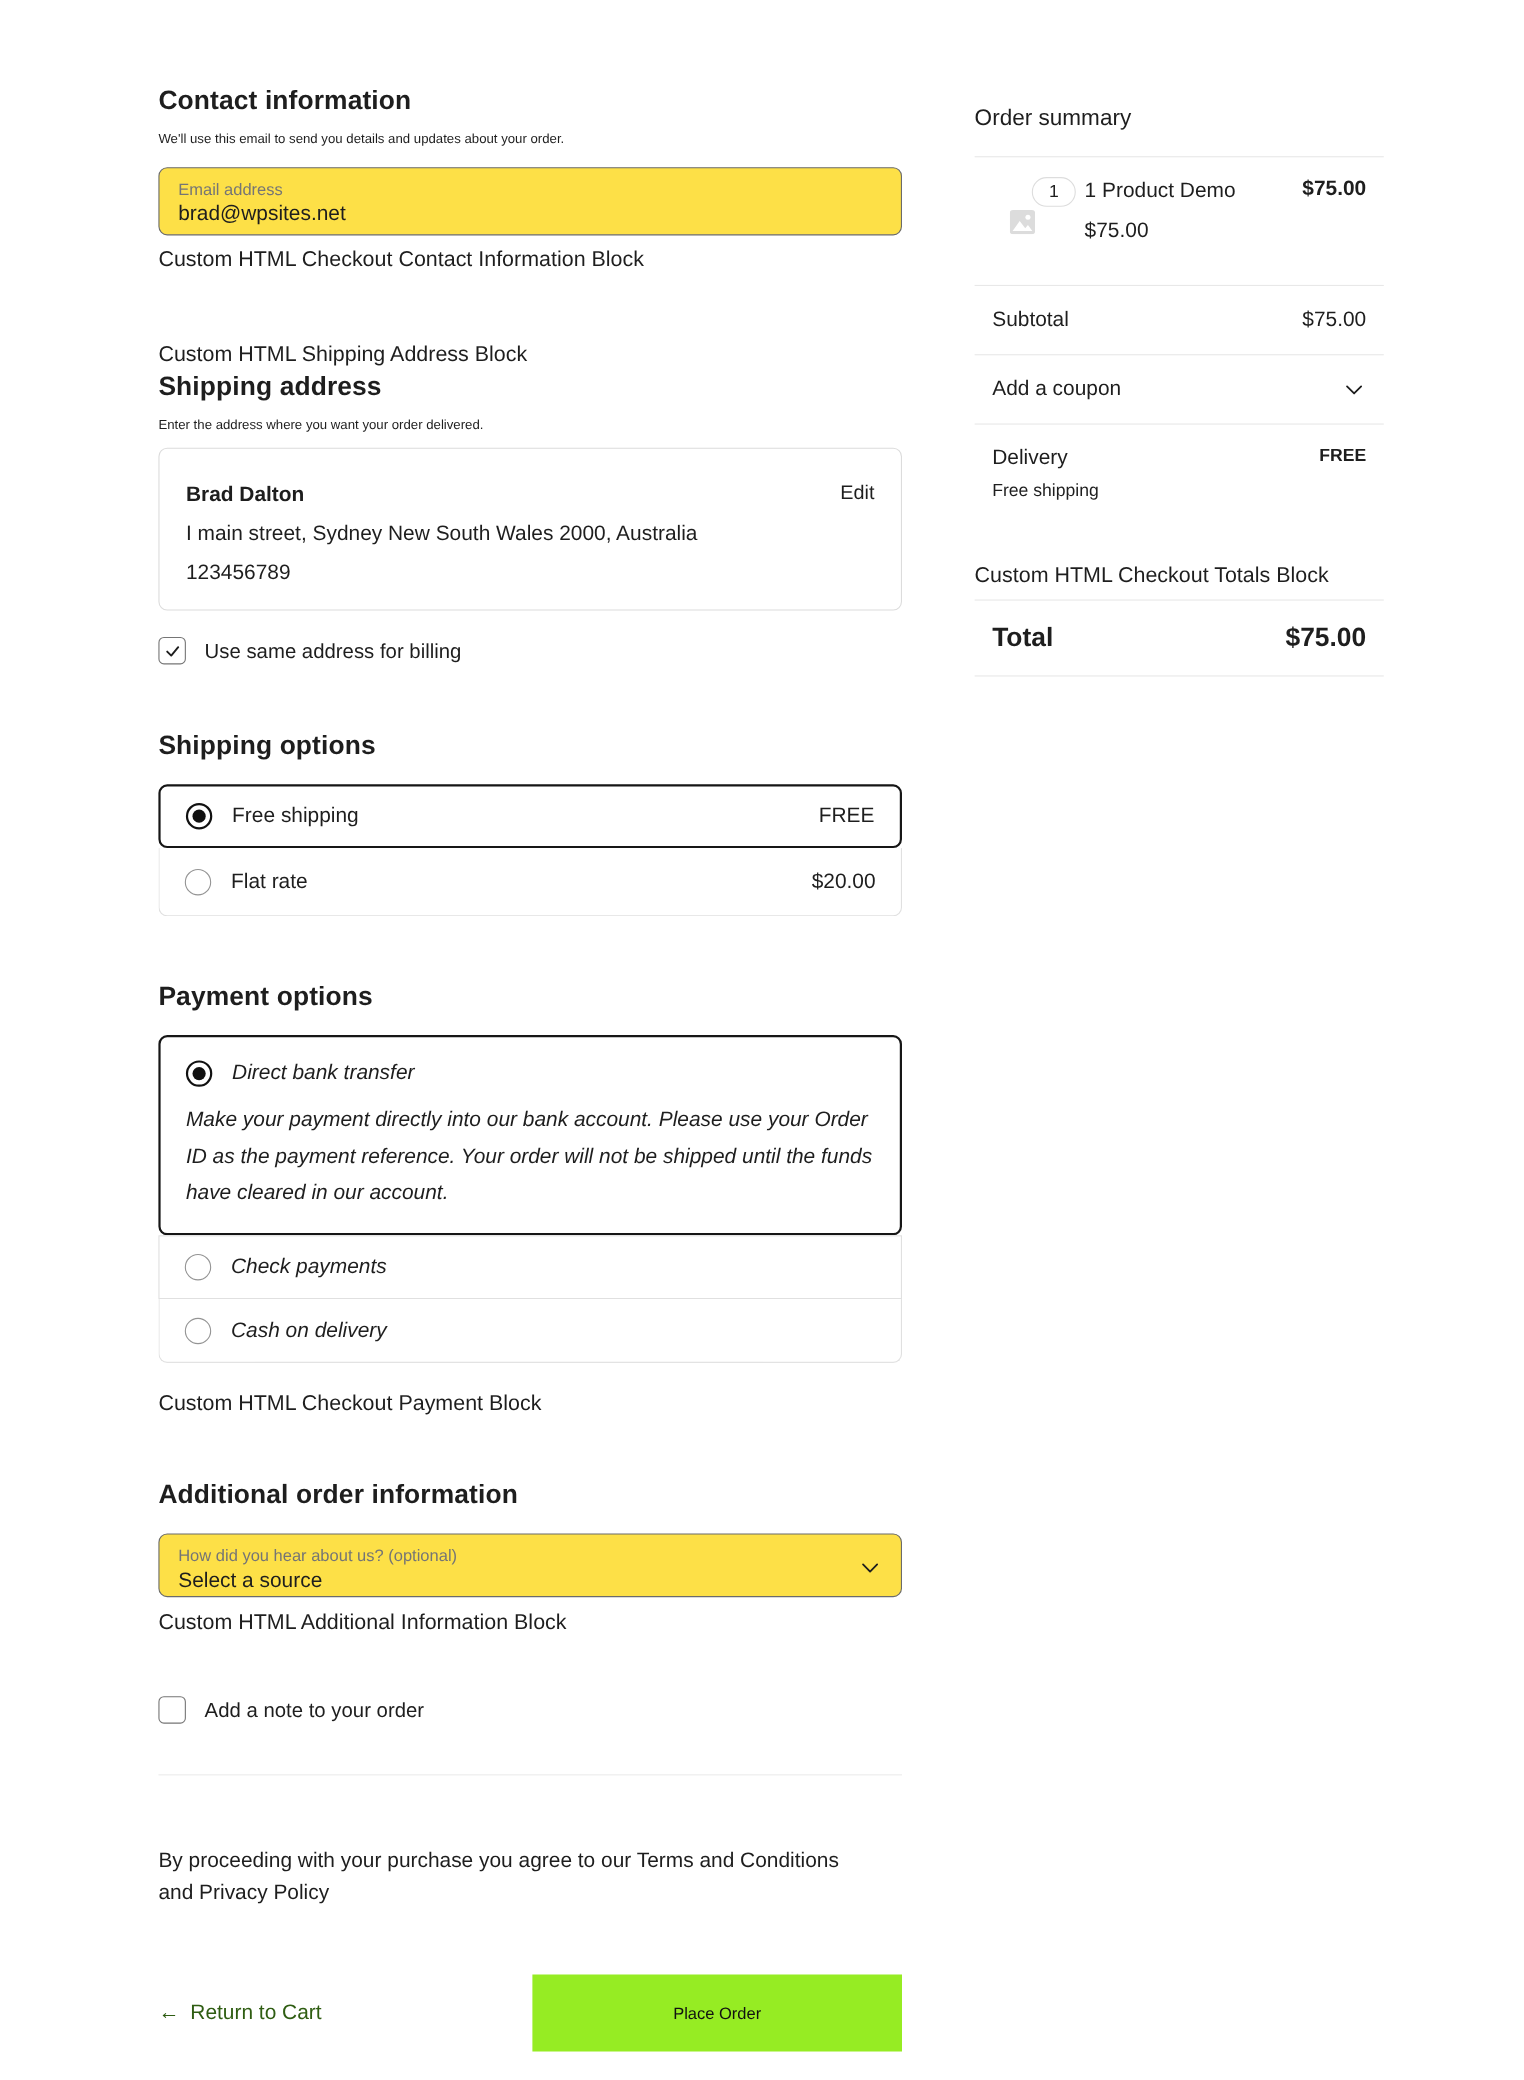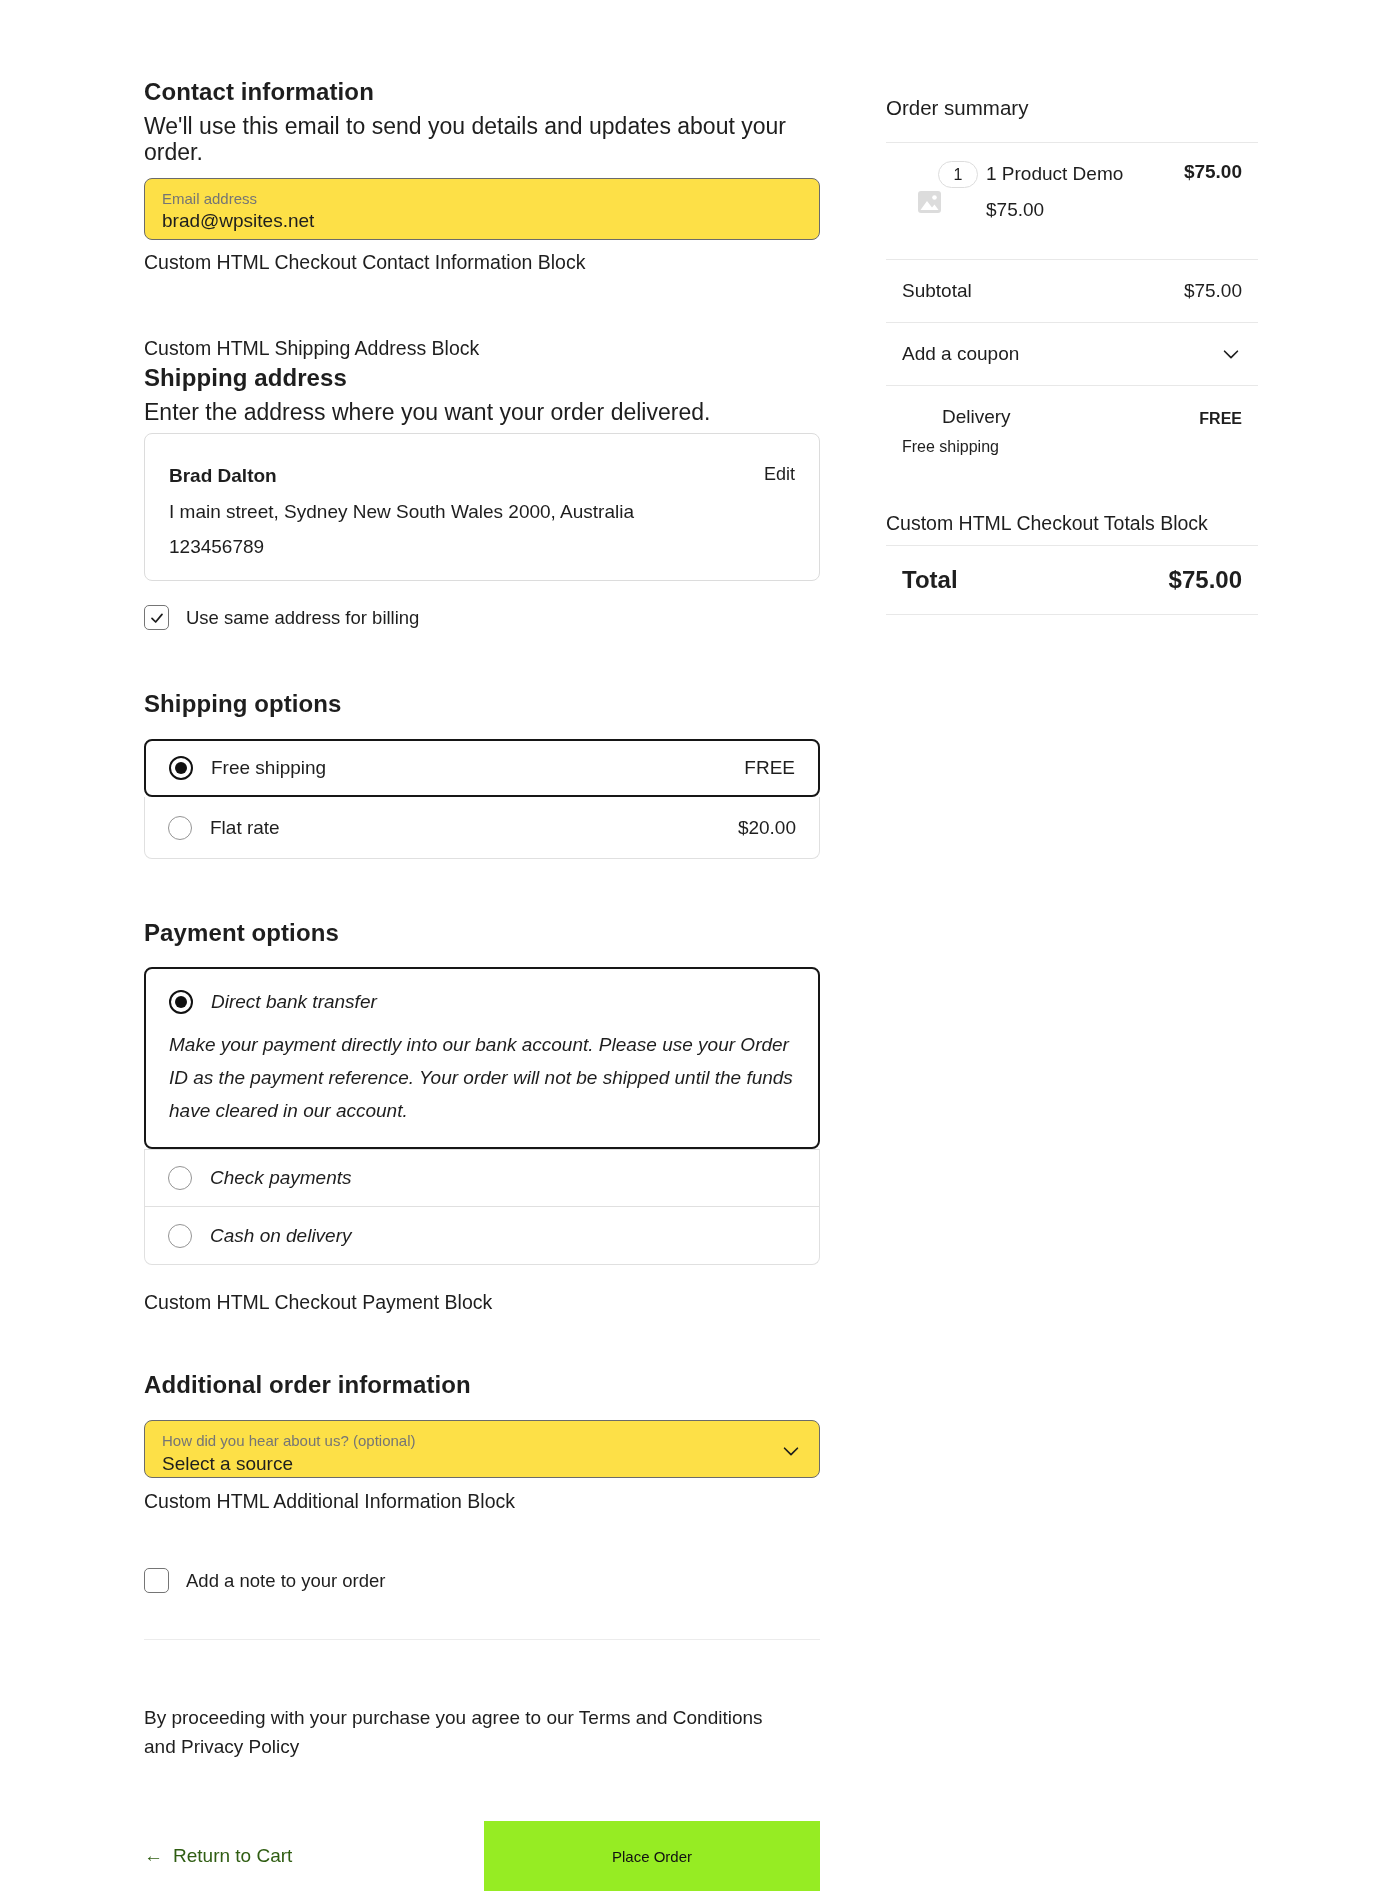--- a/index.html
+++ b/index.html
@@ -8,21 +8,21 @@
     width:1385px; height:1891px;
     font-family:"Liberation Sans", sans-serif;
     color:#1e1e1e;
     overflow:hidden;
   }
   .page { display:flex; padding:0 127px 40px 144px; }
   .col-main { width:676px; flex:0 0 676px; padding-top:78px; }
   .col-side { width:372px; flex:0 0 372px; margin-left:66px; padding-top:96px; }
 
   h2.section-h { font-size:24px; font-weight:600; letter-spacing:.1px; }
-  .desc { font-size:23px; line-height:26px; margin-top:7px; }
+  .desc { font-size:12px; line-height:26px; margin-top:7px; }
   .custom-note { font-size:19.5px; line-height:26px; }
 
   
   .field {
     position:relative; border:1px solid #6b6b6b; border-radius:8px;
     height:62px; padding:11px 17px 0 17px; background:#fde047; margin-top:13px;
   }
   .field .flabel { display:block; font-size:15px; color:#757575; line-height:17px; }
   .field input {
     border:none; outline:none; width:100%; font-size:19px; color:#1e1e1e;
@@ -256,21 +256,21 @@
       <span class="lab">Add a coupon</span>
       <span>
         <svg class="icon-svg" width="22" height="22" viewBox="0 0 24 24">
             <path d="M5 9l7 7 7-7" stroke="#1e1e1e" stroke-width="1.8" fill="none" stroke-linecap="round" stroke-linejoin="round"></path>
           </svg>
       </span>
     </div>
     <div class="os-divider"></div>
 
     <div class="deliv-row">
-      <div style="display:flex; align-items:flex-end;margin-left:40px;">
+      <div style="display:flex; align-items:flex-start;">
         <span class="lab" style="font-size:19px; flex:1;">Delivery</span>
         <span class="val price-bold">FREE</span>
       </div>
       <div class="deliv-sub">Free shipping</div>
     </div>
 
     <p class="custom-note" style="margin-top:26px;">Custom HTML Checkout Totals Block</p>
     <div class="os-divider" style="margin-top:9px;"></div>
 
     <div class="total-row">

